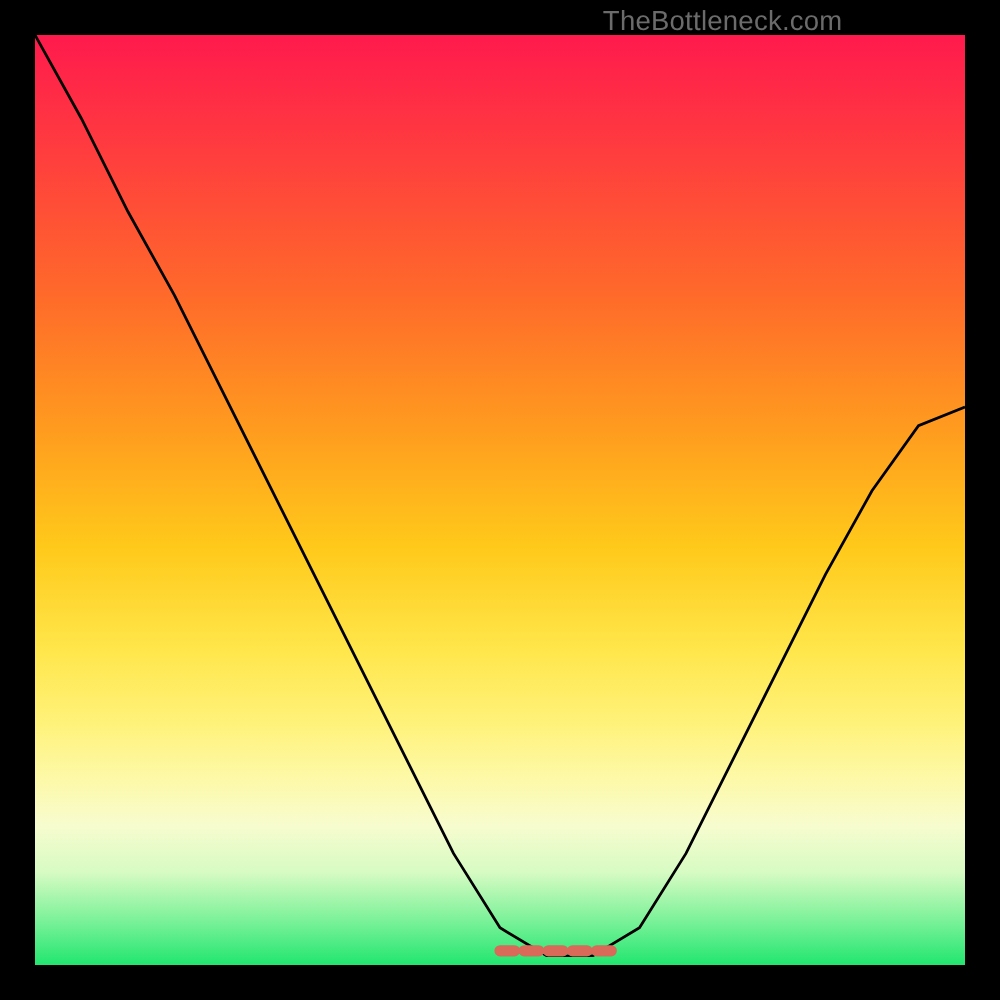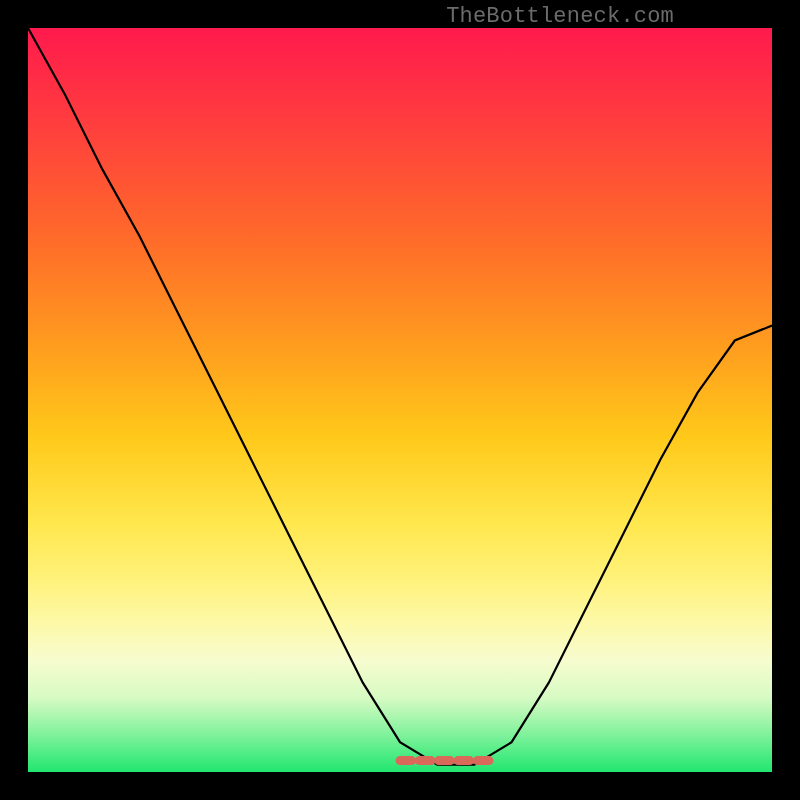--- a/index.html
+++ b/index.html
@@ -11,21 +11,20 @@
     overflow: hidden;
     font-family: Arial, Helvetica, sans-serif;
   }
   .frame {
     position: absolute;
     left: 0;
     top: 0;
     width: 704px;
     height: 800px;
     background: #000;
-    font-family: Liberation Mono, monospace;
   }
   .plot {
     position: absolute;
     left: 28px;
     top: 28px;
     width: 744px;
     height: 744px;
     
     background: linear-gradient(
       to bottom,

